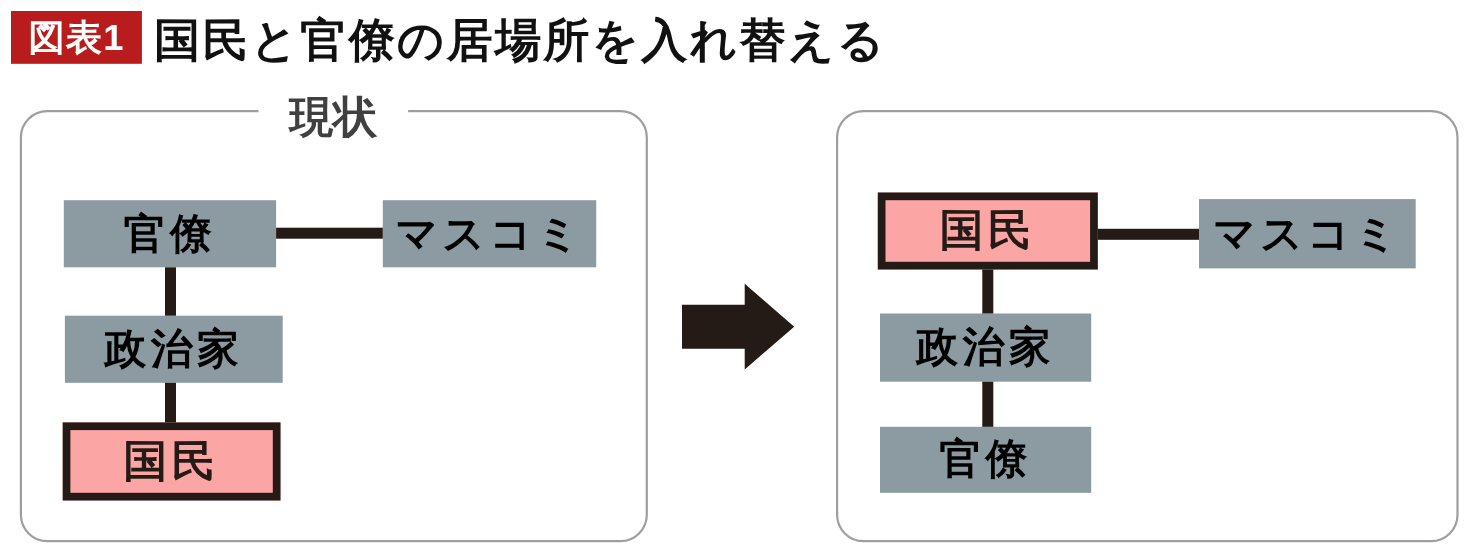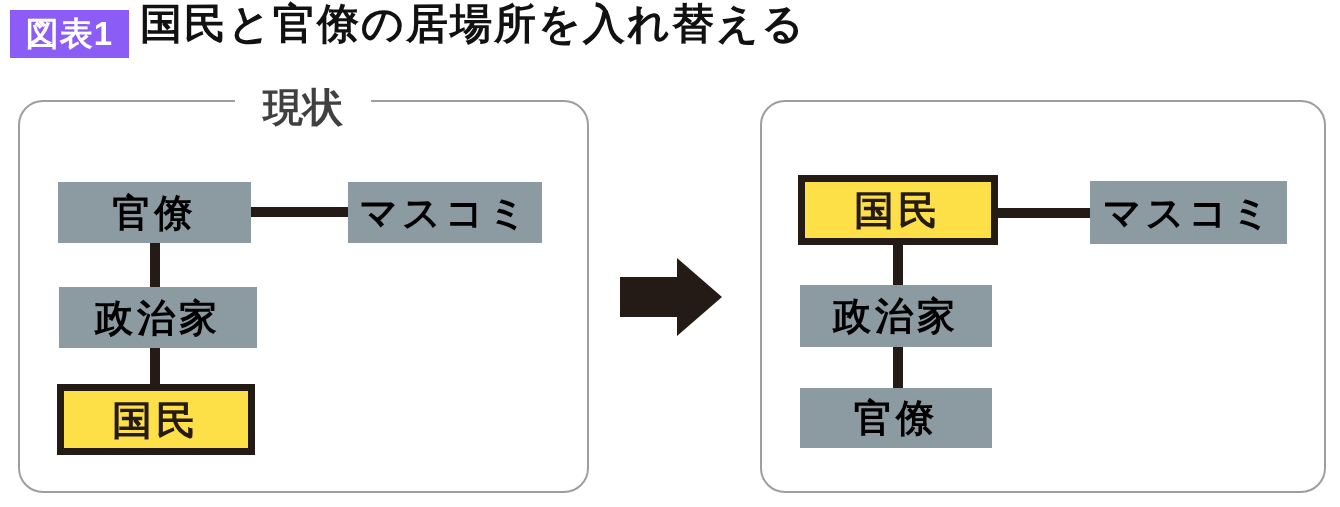--- a/index.html
+++ b/index.html
@@ -3,43 +3,43 @@
 <meta charset="utf-8">
 <style>
   * { margin:0; padding:0; box-sizing:border-box; }
   html,body { background:#ffffff; }
   body { font-family:"Liberation Sans","DejaVu Sans",sans-serif; }
   #stage {
     position:relative; width:1340px; height:507px; background:#ffffff; overflow:hidden;
   }
   .fig-label {
     position:absolute; left:10px; top:10px; width:119px; height:48px;
-    background:#8b5cf6; color:#ffffff; display:flex; align-items:center; justify-content:center;
+    background:#b91c1c; color:#ffffff; display:flex; align-items:center; justify-content:center;
     font-size:33px; font-weight:800; letter-spacing:1px;
   }
   .fig-title {
-    position:absolute; left:140px; top:0; height:48px; display:flex; align-items:center;
+    position:absolute; left:140px; top:13px; height:48px; display:flex; align-items:center;
     font-size:42px; font-weight:800; color:#111111; letter-spacing:2px; white-space:nowrap;
   }
   .panel {
     position:absolute; top:100px; height:393px; background:#ffffff;
     border:2.5px solid #9e9e9e; border-radius:25px;
   }
   .legend {
     position:absolute; top:107px; transform:translate(-50%,-50%);
     background:#ffffff; padding:0 28px; font-size:40px; font-weight:800;
     color:#404040; white-space:nowrap; line-height:1.1;
   }
   .node {
     position:absolute; display:flex; align-items:center; justify-content:center;
     background:#8C9BA1; color:#000000; font-size:38px; font-weight:600;
     letter-spacing:4px; line-height:1; white-space:nowrap;
   }
   .node--highlight {
-    background:#fde047; border:7px solid #251B16; color:#251B16;
+    background:#fca5a5; border:7px solid #251B16; color:#251B16;
     font-weight:800; font-size:40px;
   }
   .line { position:absolute; background:#251B16; }
   .arrow-svg { position:absolute; left:618px; top:256px; }
 </style>
 </head>
 <body>
 
 <div id="stage">
 

